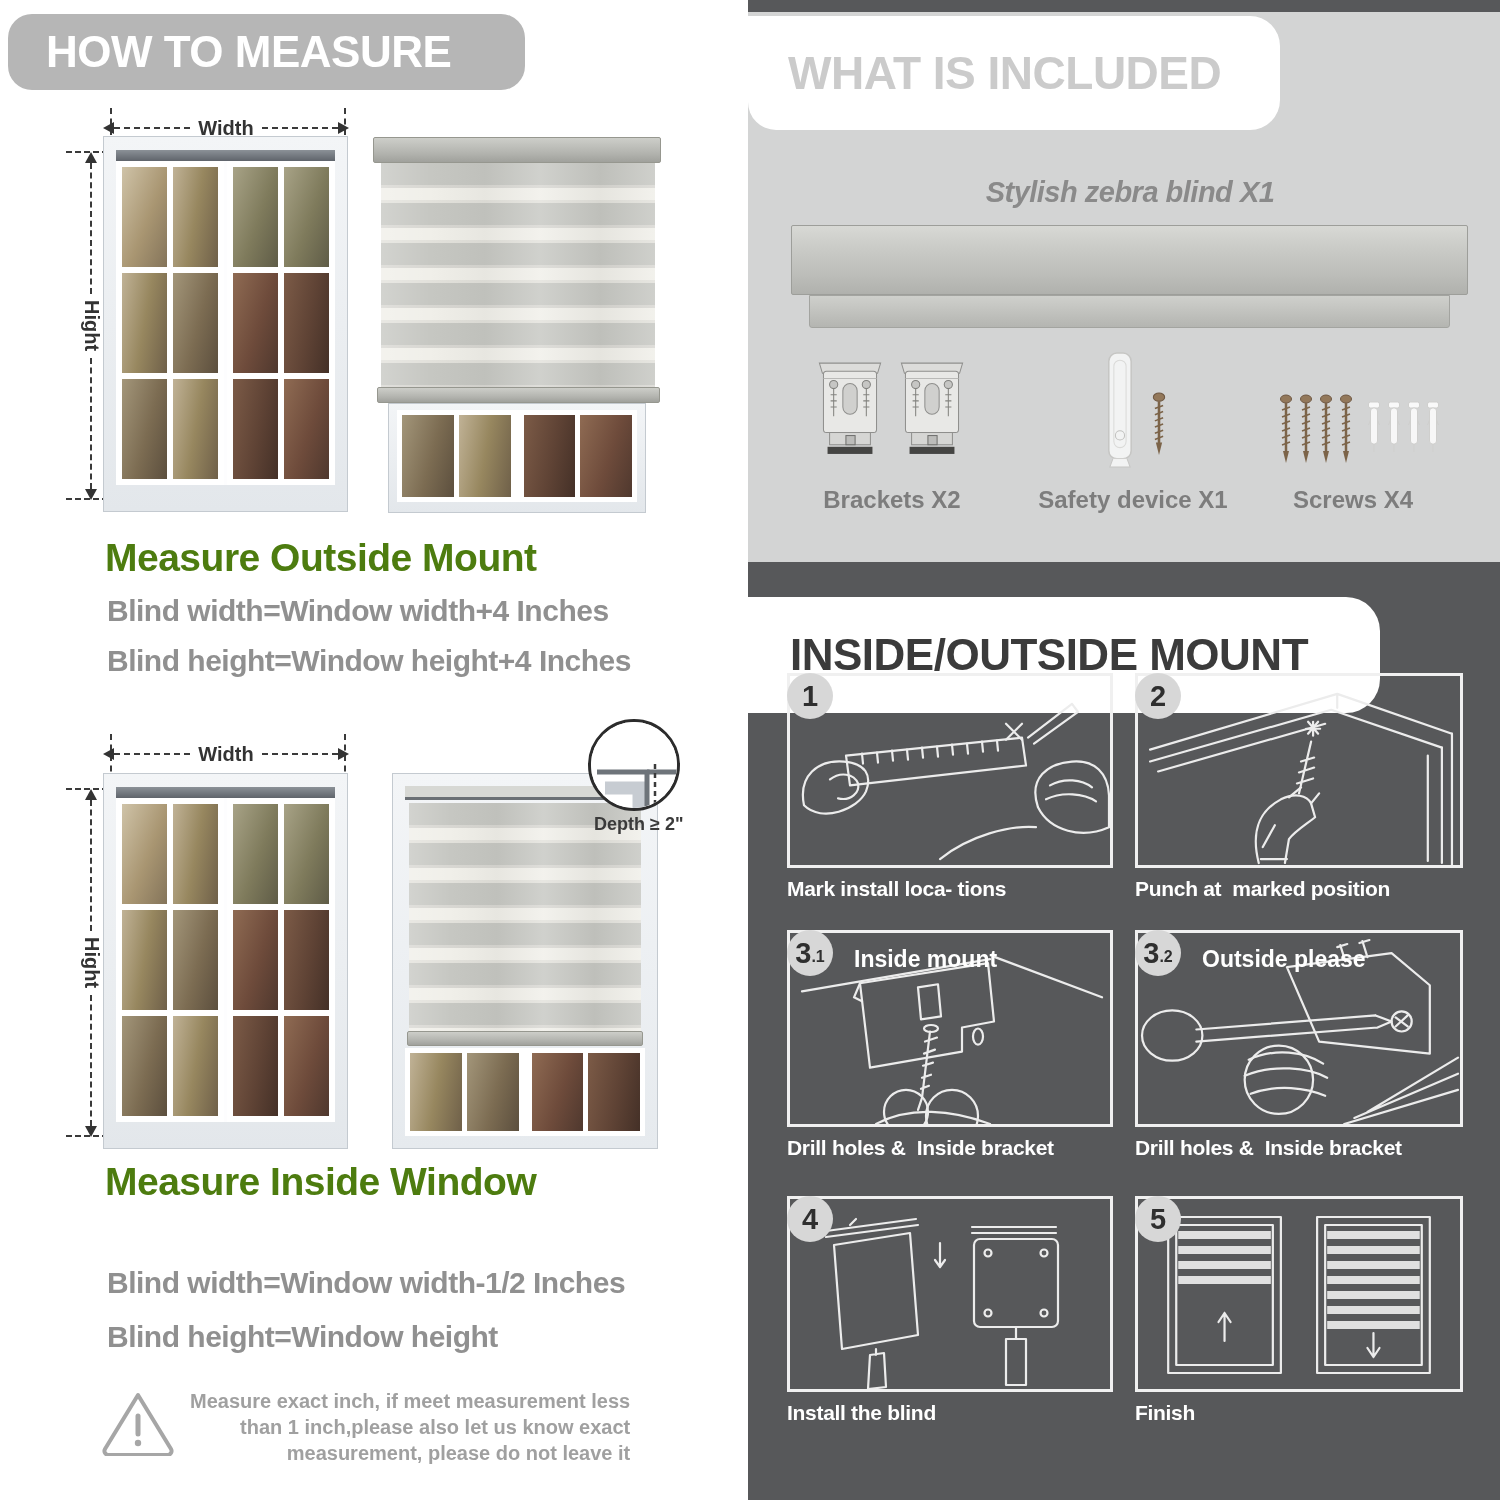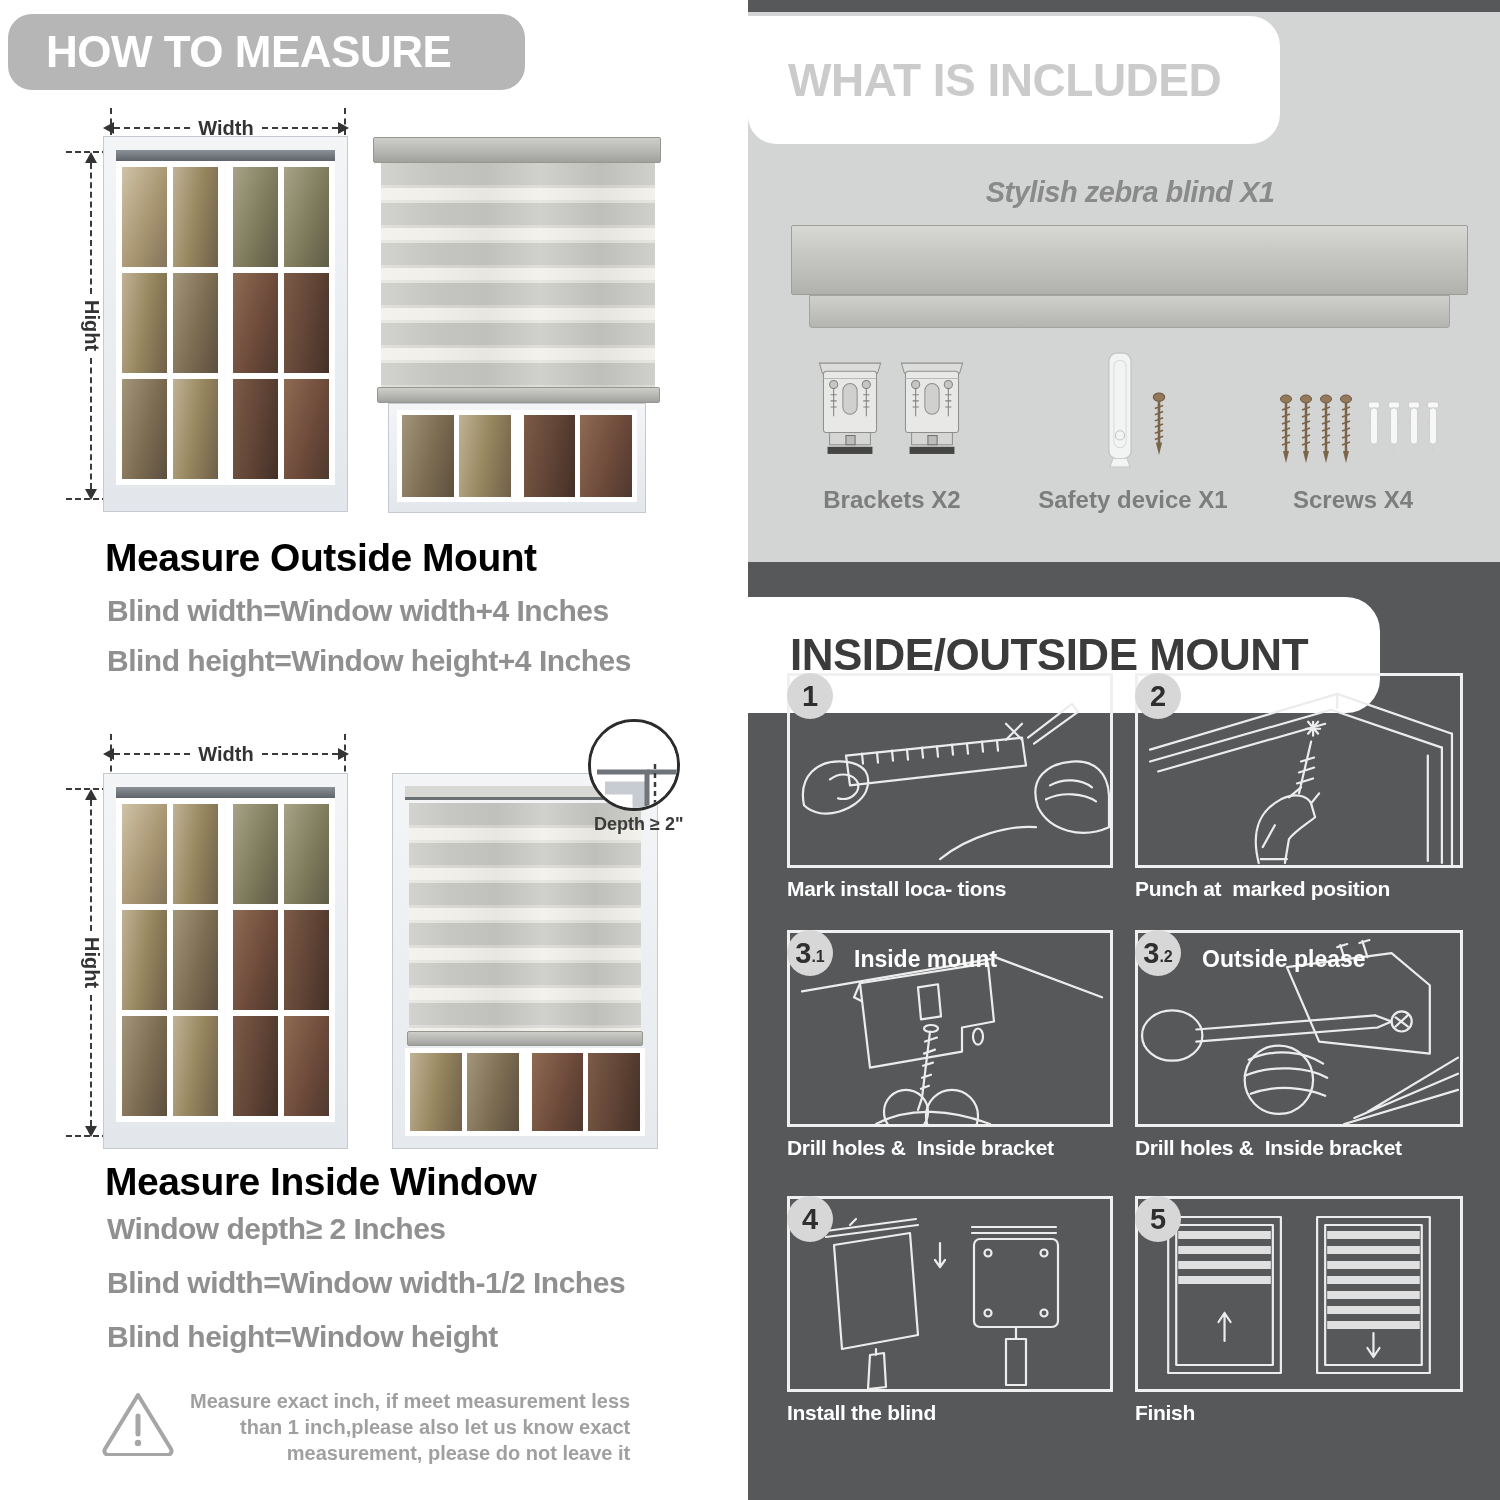--- a/index.html
+++ b/index.html
@@ -4,21 +4,21 @@
 <style>
   html,body{margin:0;padding:0;background:#fff;}
   .page{position:relative;width:1500px;height:1500px;background:#ffffff;overflow:hidden;
         font-family:"Liberation Sans",sans-serif;}
   .abs{position:absolute;}
 
   
   .banner{display:flex;align-items:center;font-weight:bold;letter-spacing:-.5px;box-sizing:border-box;}
   .banner-how{left:8px;top:14px;width:517px;height:76px;background:#b6b6b6;border-radius:24px;
               padding-left:38px;font-size:44px;color:#ffffff;}
-  .banner-included{left:748px;top:16px;width:532px;height:128px;background:#ffffff;
+  .banner-included{left:748px;top:16px;width:532px;height:114px;background:#ffffff;
                    border-radius:0 30px 30px 28px;padding-left:40px;font-size:46px;color:#cbcbcb;text-align:center;}
   .banner-mount{left:748px;top:597px;width:632px;height:116px;background:#ffffff;
                 border-radius:0 34px 34px 0;padding-left:42px;font-size:44px;color:#3b3b3b;}
 
   
   .panel-light{left:748px;top:0;width:752px;height:562px;background:#d3d4d4;}
   .strip-top{left:748px;top:0;width:752px;height:12px;background:#57585a;}
   .panel-dark{left:748px;top:562px;width:752px;height:938px;background:#57585a;}
 
   
@@ -62,21 +62,21 @@
   .tickv{border-left:2px dashed #3a3a3a;width:0;}
   .tickh{border-top:2px dashed #3a3a3a;height:0;}
   .harrow{display:flex;flex-direction:column;align-items:center;}
   .dashv{flex:1;border-left:2px dashed #3a3a3a;width:0;}
   .av{width:0;height:0;border-left:6px solid transparent;border-right:6px solid transparent;}
   .av.u{border-bottom:11px solid #333;}
   .av.d{border-top:11px solid #333;}
   .vlabel{font-weight:bold;font-size:20px;color:#333;writing-mode:vertical-rl;margin:6px 0;}
 
   
-  .title{font-weight:bold;font-size:39px;color:#000000;letter-spacing:-.5px;white-space:nowrap;}
+  .title{font-weight:bold;font-size:39px;color:#4d7c0f;letter-spacing:-.5px;white-space:nowrap;}
   .grayline{font-weight:bold;font-size:30px;color:#909090;letter-spacing:-.5px;white-space:nowrap;}
   .depth-label{font-weight:bold;font-size:18px;color:#3a3a3a;white-space:nowrap;}
   .warn-text{font-weight:bold;font-size:20px;color:#a0a0a0;line-height:26px;}
   .stylish{font-weight:bold;font-size:29px;color:#8a8a8a;letter-spacing:-.5px;text-align:center;}
   .complabel{font-weight:bold;font-size:24px;color:#7d7d7d;text-align:center;white-space:nowrap;}
 
   
   .rail-top{background:linear-gradient(180deg,#d8d9d5 0%,#cbccc8 30%,#bdbeba 70%,#b0b1ad 100%);
             border:1px solid #9d9e9a;box-sizing:border-box;border-radius:2px;}
   .rail-lip{background:linear-gradient(180deg,#cfd0cc,#b4b5b1);border:1px solid #a3a4a0;
@@ -230,21 +230,20 @@
       <rect width="86" height="86" fill="#ffffff"></rect>
       <path d="M14,66 H48 V86" stroke="#c7ccd2" stroke-width="13" fill="none"></path>
       <path d="M6,50 H56 V86" stroke="#6e747a" stroke-width="5" fill="none"></path>
       <path d="M56,50 H86" stroke="#6e747a" stroke-width="5" fill="none"></path>
       <path d="M64,42 V84" stroke="#3b3b3b" stroke-width="2.5" stroke-dasharray="5,4" fill="none"></path>
     </svg>
   </div>
   <div class="abs depth-label" style="left:594px;top:814px;">Depth ≥ 2"</div>
 
   <div class="abs title" style="left:105px;top:1160px;">Measure Inside Window</div>
-  <div class="abs grayline" style="left:107px;top:1212px;">Window depth≥ 2 Inches</div>
   <div class="abs grayline" style="left:107px;top:1266px;">Blind width=Window width-1/2 Inches</div>
   <div class="abs grayline" style="left:107px;top:1320px;">Blind height=Window height</div>
 
   <svg class="abs" style="left:100px;top:1390px;" width="76" height="66" viewBox="0 0 76 66">
     <path d="M38,5 L71,59 a4,4 0 0 1 -3.5,6 H8.5 a4,4 0 0 1 -3.5,-6 Z" fill="none" stroke="#a6a6a6" stroke-width="4" stroke-linejoin="round"></path>
     <path d="M38,26 V44" stroke="#a6a6a6" stroke-width="5" stroke-linecap="round"></path>
     <circle cx="38" cy="53" r="3.2" fill="#a6a6a6"></circle>
   </svg>
   <div class="abs warn-text" style="left:190px;top:1388px;text-align:right;">
     <div>Measure exact inch, if meet measurement less</div>

